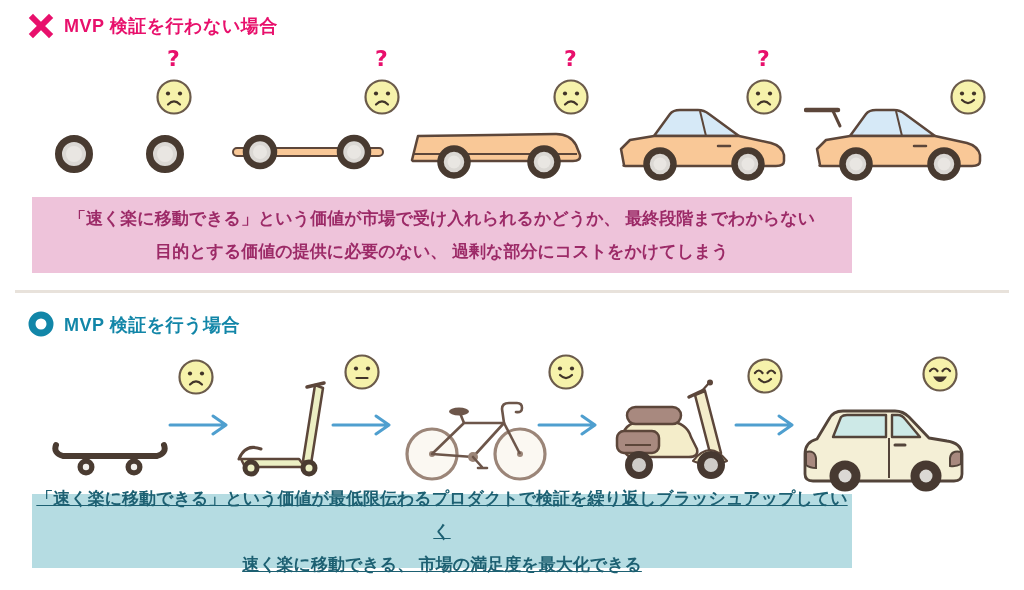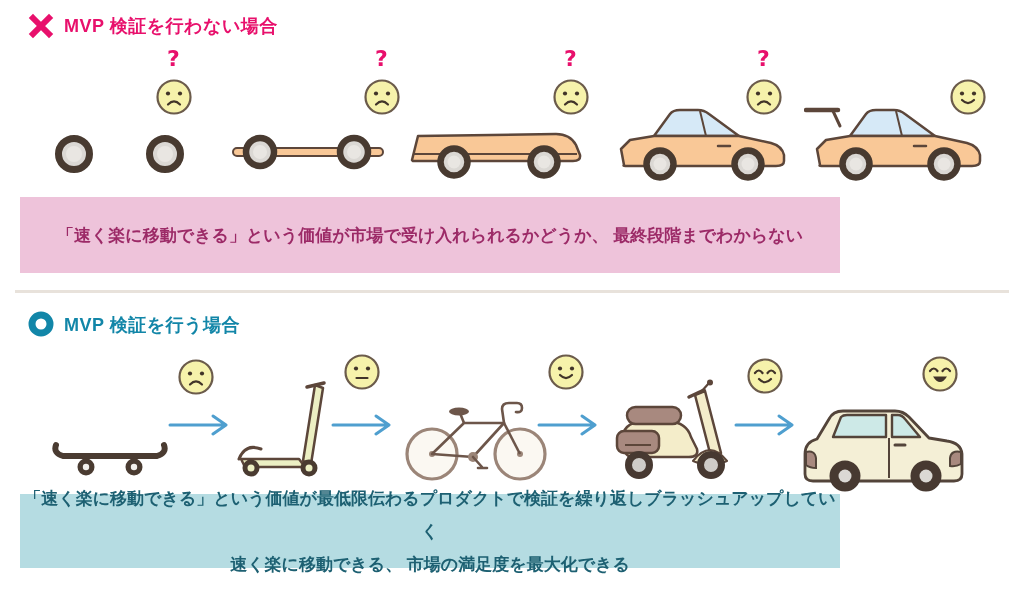--- a/index.html
+++ b/index.html
@@ -3,23 +3,23 @@
 <meta charset="utf-8">
 <style>
   html,body{margin:0;padding:0;background:#ffffff;}
   body{font-family:"Liberation Sans","DejaVu Sans",sans-serif;}
   .canvas{position:relative;width:1024px;height:590px;background:#ffffff;overflow:hidden;}
   .abs{position:absolute;}
   .header{display:flex;align-items:center;gap:10px;font-weight:bold;font-size:18px;letter-spacing:.5px;}
   .header-pink{color:#e8106c;}
   .header-teal{color:#1286a8;align-items:flex-end;}
   .qmark{position:absolute;color:#e8106c;font-weight:800;font-size:22px;line-height:26px;font-family:"DejaVu Sans",sans-serif;}
-  .banner{position:absolute;left:20px;width:820px;display:flex;flex-direction:column;justify-content:center;align-items:center;text-align:center;font-weight:bold;font-size:17px;line-height:33px;}
+  .banner{position:absolute;left:32px;width:820px;display:flex;flex-direction:column;justify-content:center;align-items:center;text-align:center;font-weight:bold;font-size:17px;line-height:33px;}
   .banner-pink{top:197px;height:76px;background:#eec3da;color:#9c2a67;}
-  .banner-teal{top:494px;height:74px;background:#b5dce2;color:#1d6072;}
+  .banner-teal{top:494px;height:74px;background:#b5dce2;color:#1d6072;text-decoration:underline;}
   .divider{position:absolute;left:15px;top:290px;width:994px;height:3px;background:#e8e2db;}
   svg{display:block;}
 </style>
 </head>
 <body>
 
 <div class="canvas">
 
   <div class="header header-pink abs" style="left:28px;top:13px">
     <svg width="26" height="26" viewBox="0 0 26 26">
@@ -105,20 +105,21 @@
     <path d="M16 70 L13 54 L22 45 L46 41 L131 41 L163 48 Q174 51 176 60 L176 66 Q176 71 168 71 L20 71 Q14 71 16 70 Z" fill="#f9c897" stroke="#5c463a" stroke-width="2.5" stroke-linejoin="round"></path>
     <path d="M110 51 L122 51" stroke="#5c463a" stroke-width="2.5" stroke-linecap="round"></path>
     <circle cx="52" cy="69" r="13.5" fill="#dbd8d4" stroke="#483a30" stroke-width="6.5"></circle>
     <circle cx="52" cy="69" r="6.5" fill="#e9e6e2"></circle>
     <circle cx="140" cy="69" r="13.5" fill="#dbd8d4" stroke="#483a30" stroke-width="6.5"></circle>
     <circle cx="140" cy="69" r="6.5" fill="#e9e6e2"></circle>
   </svg>
 
   <div class="banner banner-pink">
     <span>「速く楽に移動できる」という価値が市場で受け入れられるかどうか、 最終段階までわからない</span>
+    <span>目的とする価値の提供に必要のない、 過剰な部分にコストをかけてしまう</span>
   </div>
 
   <div class="divider"></div>
 
   <div class="header header-teal abs" style="left:28px;top:311px">
     <svg width="26" height="26" viewBox="0 0 26 26">
       <circle cx="13" cy="13" r="9" fill="none" stroke="#1286a8" stroke-width="7"></circle>
     </svg>
     <span>MVP 検証を行う場合</span>
   </div>

